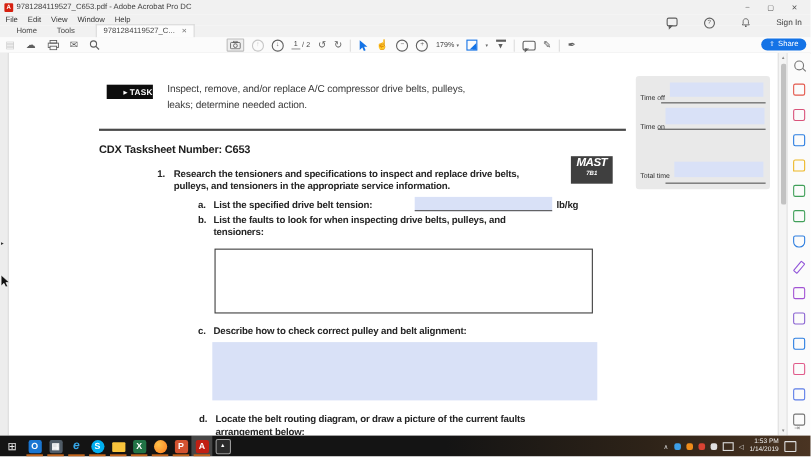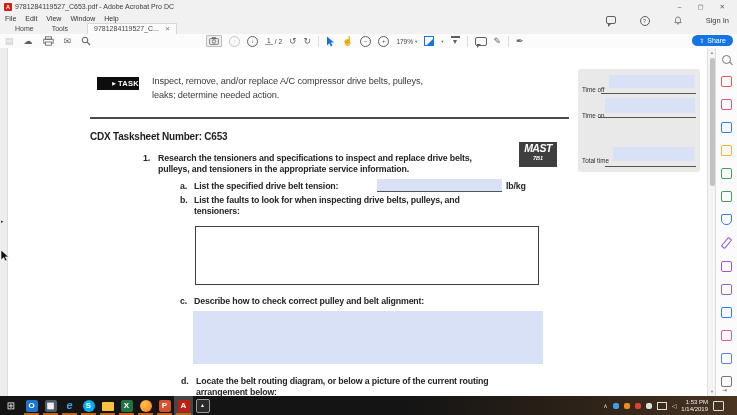--- a/index.html
+++ b/index.html
@@ -260,21 +260,21 @@
     <div>tensioners:</div>
   </div>
   <div class="pg answer-box"></div>
 
   <div class="pg db" style="left:180px;top:248px;">c.</div>
   <div class="pg db" style="left:194px;top:248px;">Describe how to check correct pulley and belt alignment:</div>
   <div class="pg field align-field"></div>
 
   <div class="pg db" style="left:181px;top:328px;">d.</div>
   <div class="pg db" style="left:196px;top:328px;">
-    <div>Locate the belt routing diagram, or below a picture of the current routing</div>
+    <div>Locate the belt routing diagram, or draw a picture of the current faults</div>
     <div>arrangement below:</div>
   </div>
 
   <div class="pg time-panel">
     <div class="tp-field" style="left:31px;top:6px;width:85px;height:13px;"></div>
     <span class="tp-label" style="top:17px;">Time off</span>
     <div class="tp-line" style="left:23px;top:24px;width:95px;"></div>
     <div class="tp-field" style="left:27px;top:29px;width:90px;height:15px;"></div>
     <span class="tp-label" style="top:43px;">Time on</span>
     <div class="tp-line" style="left:20px;top:48px;width:98px;"></div>

